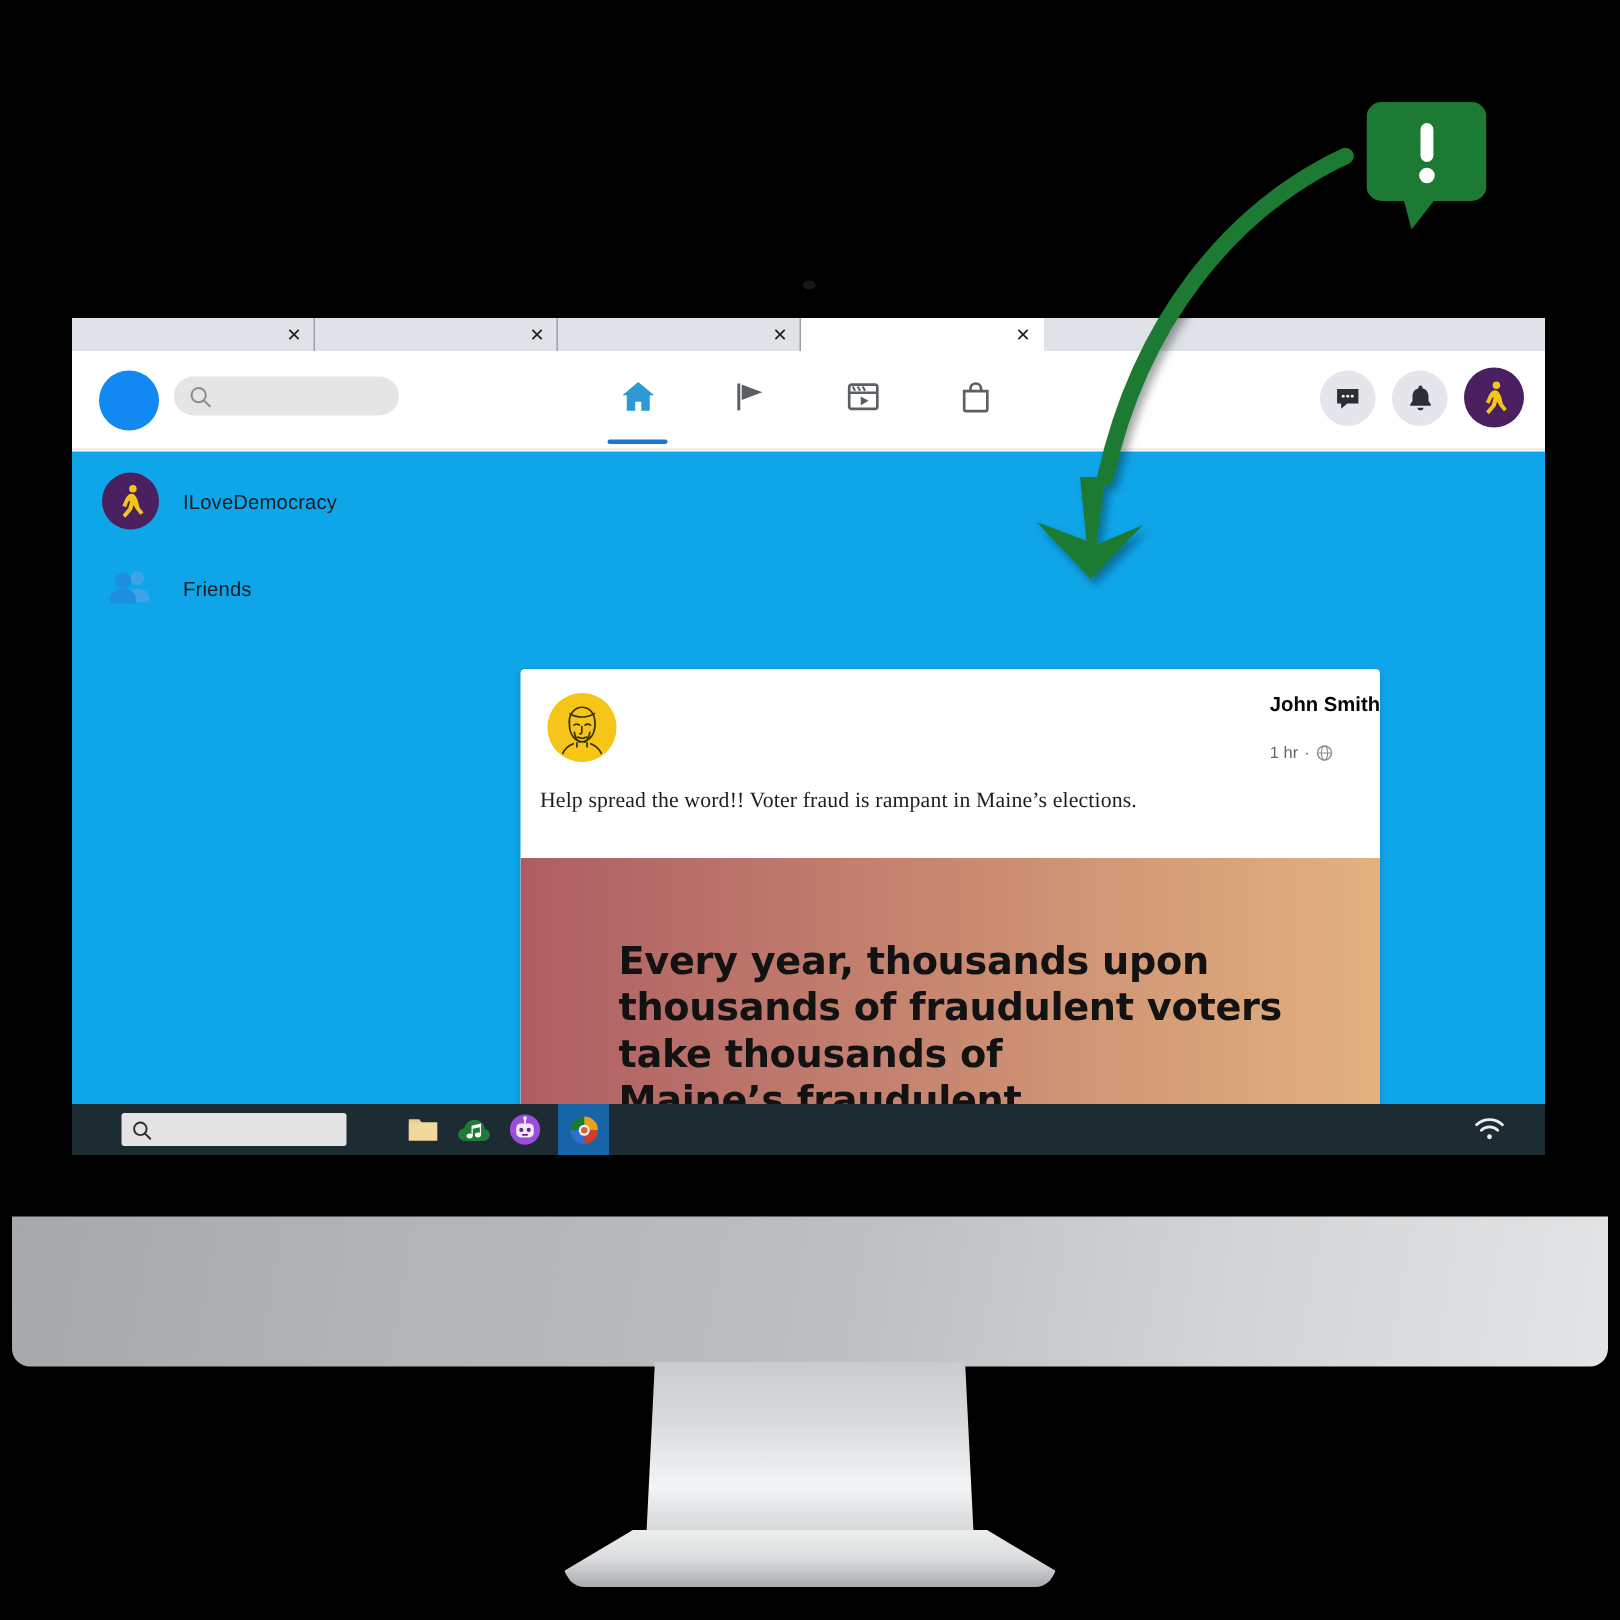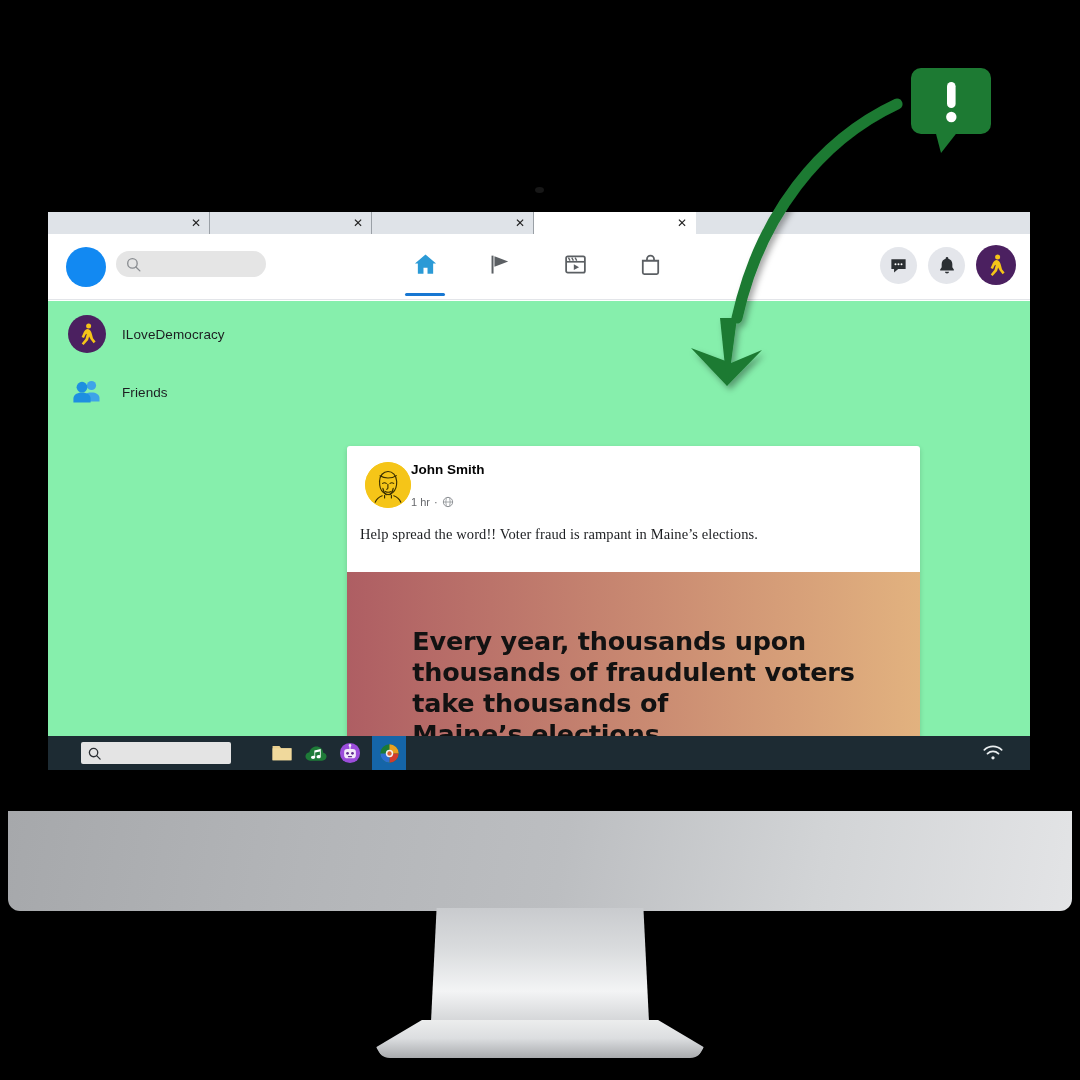--- a/index.html
+++ b/index.html
@@ -102,21 +102,21 @@
     background: #e4e6eb; display: flex; align-items: center; justify-content: center;
   }
   .avatar-user {
     width: 40px; height: 40px; border-radius: 50%;
     background: #4b2060; display: flex; align-items: center; justify-content: center;
   }
 
   
   .page-body {
     position: absolute; left: 0; top: 89px; width: 982px; height: 445px;
-    background: #86efac;
+    background: #0ea5e9;
   }
   .sidebar { position: absolute; left: 0; top: 0; width: 250px; height: 445px; }
   .side-item {
     display: flex; align-items: center; gap: 16px;
     padding: 0 0 0 20px; height: 50px; margin-top: 8px;
   }
   .side-icon {
     width: 38px; height: 38px; display: flex; align-items: center; justify-content: center;
     flex: 0 0 38px;
   }
@@ -129,21 +129,21 @@
   }
 
   
   .post-card {
     position: absolute; left: 299px; top: 234px;
     width: 573px; height: 385px;
     background: #ffffff; border-radius: 3px;
     box-shadow: 0 2px 5px rgba(0,0,0,.16);
     overflow: hidden;
   }
-  .post-head { display: flex; align-items: center; padding: 16px 0 0 18px; }
+  .post-head { display: flex; align-items: center; gap: 13px; padding: 16px 0 0 18px; justify-content: space-between; }
   .post-avatar {
     width: 46px; height: 46px; border-radius: 50%; background: #f5c518;
     overflow: hidden; flex: 0 0 46px; position: relative;
   }
   .post-author {
     font-size: 13.5px; font-weight: bold; color: #050505;
     font-family: "Liberation Sans", sans-serif;
   }
   .post-meta {
     font-size: 11px; color: #65676b; display: flex; align-items: center; gap: 4px;
@@ -343,21 +343,21 @@
         </div>
       </div>
 
       <div class="post-text">Help spread the word!! Voter fraud is rampant in Maine’s elections.</div>
 
       <div class="post-image" id="post-image" style="background: linear-gradient(90deg, rgb(174, 94, 99) 0%, rgb(226, 178, 127) 100%);">
         <div class="meme-text" id="meme-text">
             <div>Every year, thousands upon</div>
             <div>thousands of fraudulent voters</div>
             <div>take thousands of</div>
-            <div>Maine’s elections.</div>
+            <div>Maine’s fraudulent.</div>
           </div>
       </div>
 
     </div>
 
     <div class="taskbar" style="background: rgb(29, 43, 51);">
       <div class="task-search">
         <svg width="15" height="15" viewBox="0 0 24 24">
           <circle cx="10.5" cy="10.5" r="6.7" fill="none" stroke="#2b2f33" stroke-width="2.1"></circle>
           <line x1="15.4" y1="15.4" x2="21" y2="21" stroke="#2b2f33" stroke-width="2.1" stroke-linecap="round"></line>

